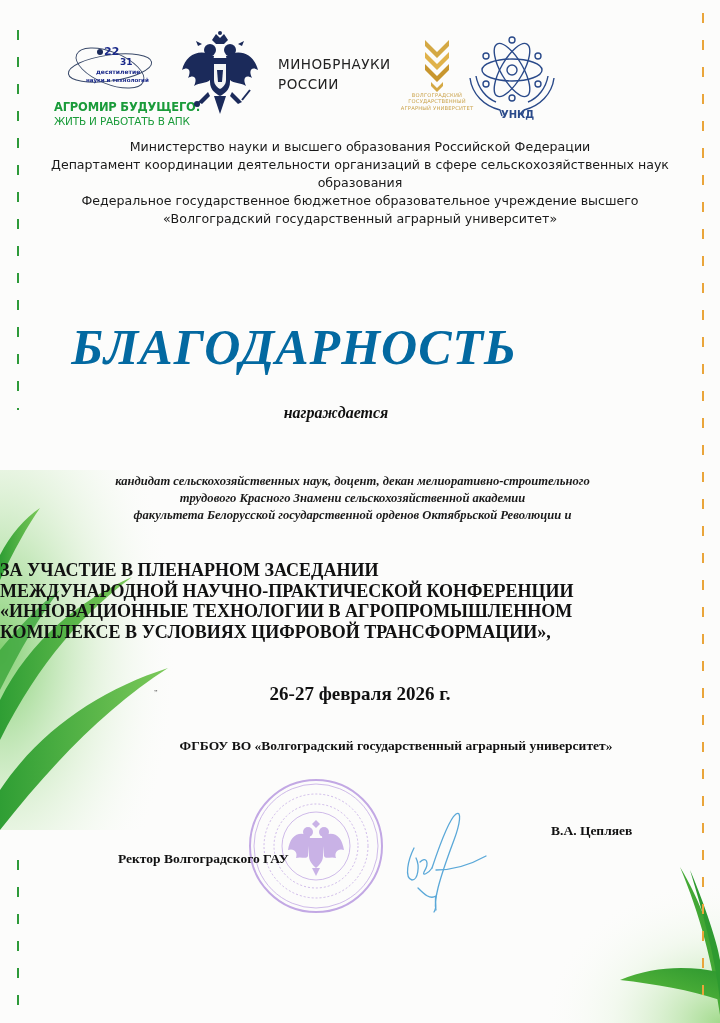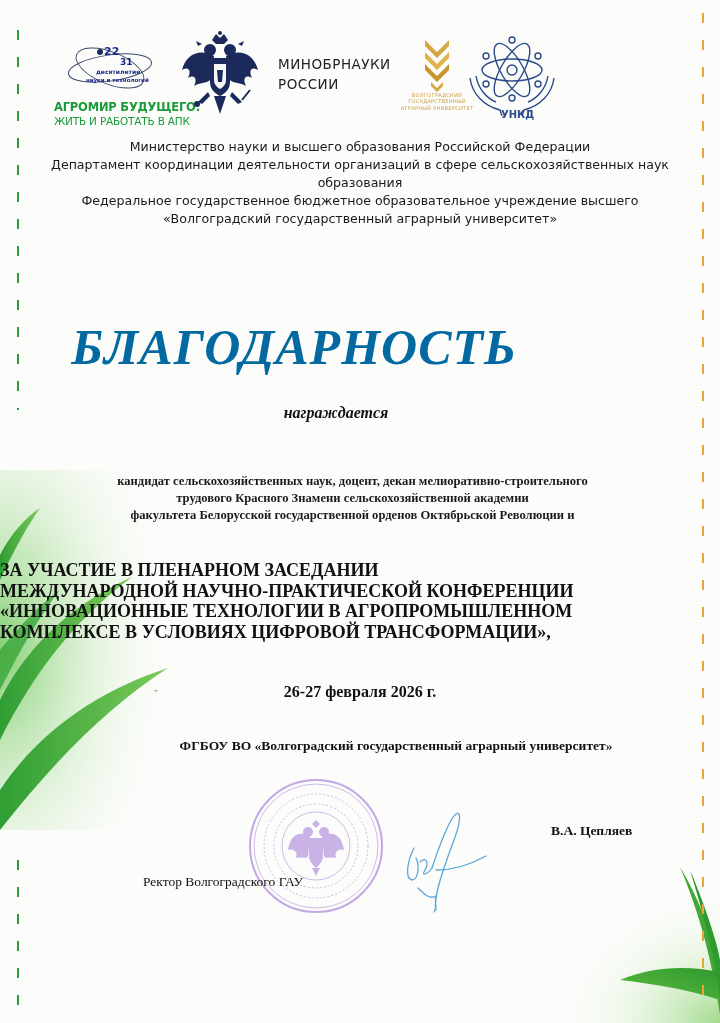--- a/index.html
+++ b/index.html
@@ -31,33 +31,33 @@
     .nso-caption { position: absolute; left: 2px; top: 68px; font-family: "DejaVu Sans", sans-serif; font-weight: bold; font-size: 11.5px; color: #2d3a2d; white-space: nowrap; }
 
     
     .ministry { position: absolute; top: 138px; left: 0; width: 720px; text-align: center; font-family: "DejaVu Sans", sans-serif; font-size: 12.6px; line-height: 18px; color: #1a1a1a; }
     .ministry div { white-space: nowrap; }
 
     .title { position: absolute; top: 318px; left: 0; width: 588px; text-align: center; font-family: "Liberation Serif", serif; font-weight: bold; font-style: italic; font-size: 50px; letter-spacing: 1px; color: #0369a1; }
     .subtitle { position: absolute; top: 381px; left: 0; width: 672px; text-align: center; font-family: "Liberation Serif", serif; font-weight: bold; font-style: italic; font-size: 16px; color: #111; margin-top: 23px; }
 
     .recipient-name { position: absolute; top: 453px; left: 0; width: 720px; text-align: center; font-weight: bold; font-size: 17.5px; color: #111; letter-spacing: 0.3px; }
-    .recipient-desc { position: absolute; top: 473px; left: 0; width: 705px; text-align: center; font-weight: bold; font-size: 12.6px; line-height: 17px; color: #1a1a1a; }
+    .recipient-desc { position: absolute; top: 473px; left: 0; width: 705px; text-align: center; font-weight: bold; font-style: italic; font-size: 12.6px; line-height: 17px; color: #1a1a1a; }
     .recipient-desc div { white-space: nowrap; }
 
     .reason { position: absolute; top: 560px; left: 0; width: 593px; text-align: left; font-weight: bold; font-size: 18px; line-height: 20.5px; color: #111; }
     .reason div { white-space: nowrap; }
 
     .stray-mark { position: absolute; top: 684px; left: 154px; font-size: 8px; color: #555; }
-    .date { position: absolute; top: 683px; left: 0; width: 720px; text-align: center; font-weight: bold; font-size: 16px; color: #111; }
+    .date { position: absolute; top: 683px; left: 0; width: 720px; text-align: center; font-weight: bold; font-size: 19px; color: #111; }
     .org { position: absolute; top: 738px; left: 0; width: 720px; text-align: center; font-weight: bold; font-size: 13.5px; color: #111; margin-left: 36px; }
 
     .stamp { position: absolute; left: 246px; top: 776px; width: 140px; height: 140px; }
     .signature { position: absolute; left: 390px; top: 800px; width: 100px; height: 120px; }
-    .sig-role { position: absolute; left: 118px; top: 874px; font-weight: normal; font-size: 13.5px; color: #111; white-space: nowrap; margin-left: 25px; }
+    .sig-role { position: absolute; left: 118px; top: 851px; font-weight: bold; font-size: 13.5px; color: #111; white-space: nowrap; }
     .sig-name { position: absolute; left: 551px; top: 823px; font-weight: bold; font-size: 13.5px; color: #111; white-space: nowrap; }
   </style>
 </head>
 <body>
 
 <div class="page">
 
   <svg class="leaves" viewBox="0 0 720 1023">
     <defs>
       <linearGradient id="leafA" x1="0" y1="0" x2="1" y2="0">

